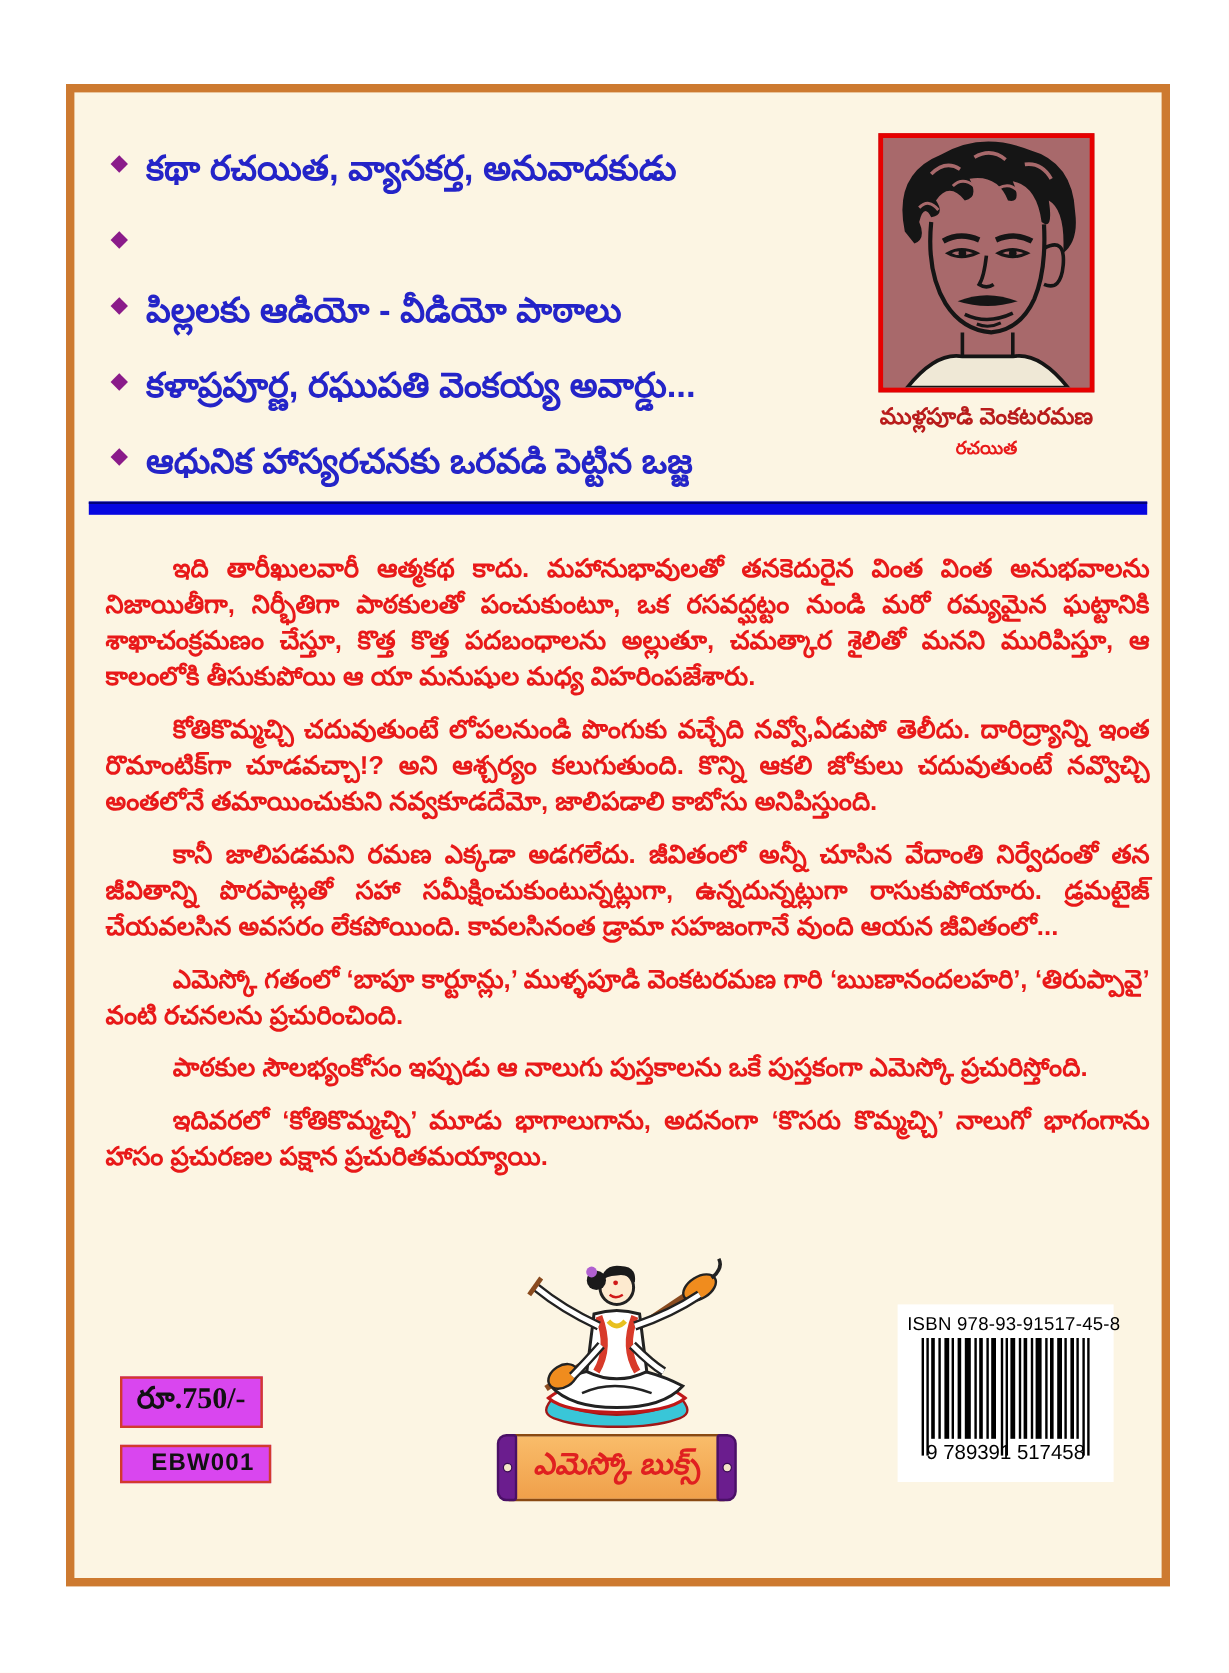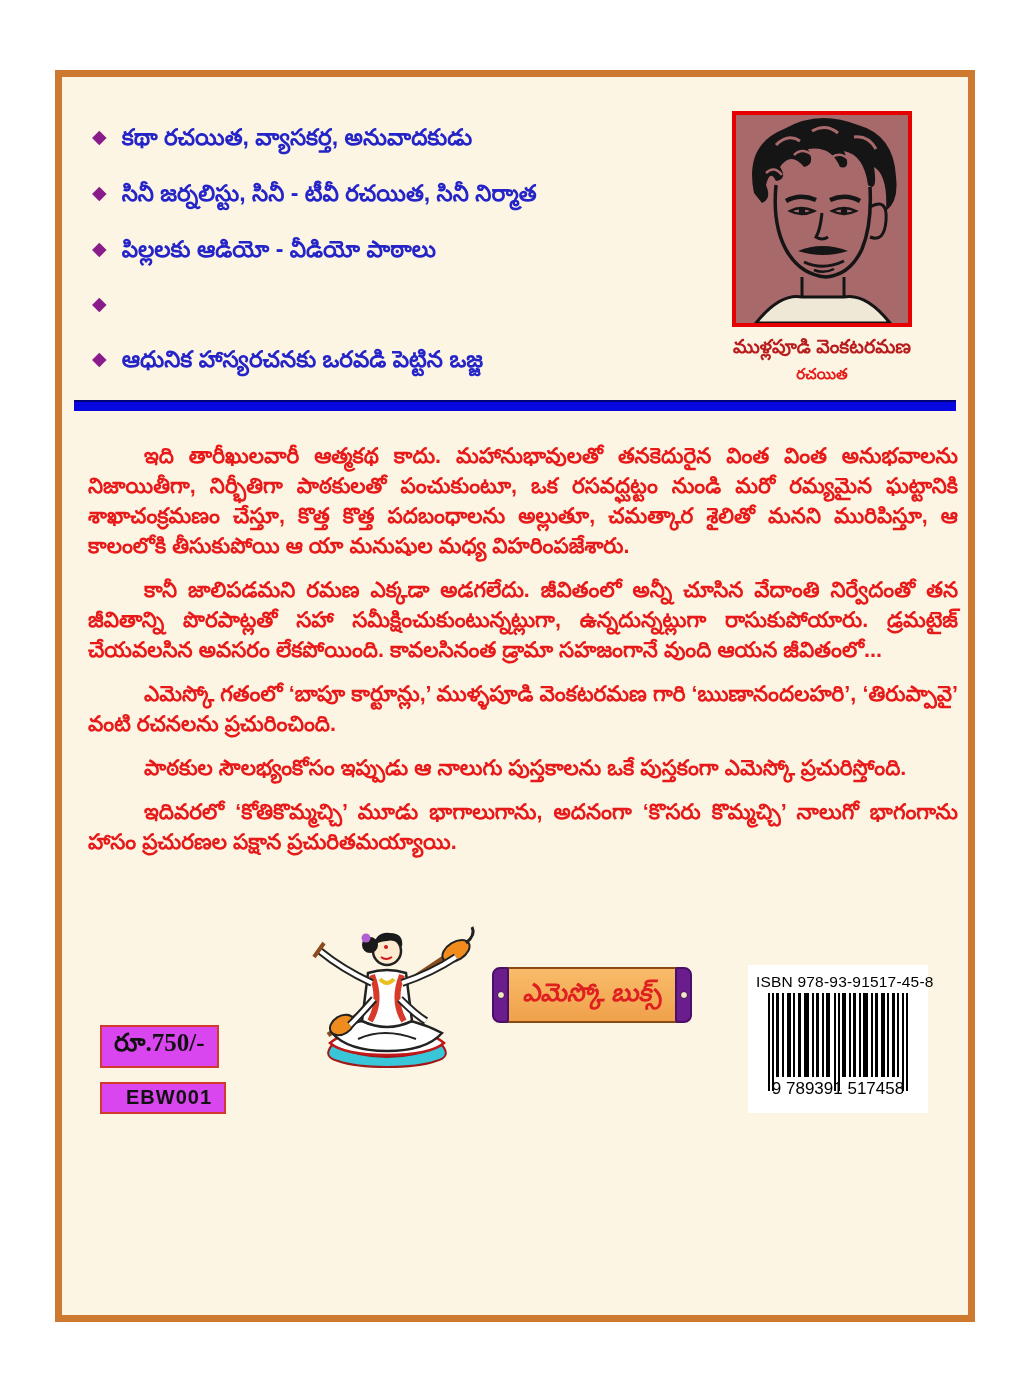--- a/index.html
+++ b/index.html
@@ -11,21 +11,21 @@
   }
   .frame {
     position:absolute; left:55px; top:70px; width:920px; height:1252px;
     border:7px solid #cd7a30; background:#fcf5e3; overflow:hidden;
   }
   
   .top-section { display:flex; padding:28px 16px 0 30px; }
   .bullets { flex:1; padding-top:18px; display:flex; flex-direction:column; gap:27px; }
   .bullet-row { display:flex; align-items:flex-start; gap:15px; }
   .diamond { color:#8a1b8a; font-size:19px; line-height:1.45; flex:0 0 auto; }
-  .bullet-label { color:#2424c8; font-weight:bold; font-size:23px; line-height:1.25; }
+  .bullet-label { color:#2424c8; font-weight:bold; font-size:29px; line-height:1.25; }
   .portrait-col { width:228px; text-align:center; margin-right:16px; flex:0 0 auto; }
   .portrait-frame {
     width:180px; height:216px; border:4px solid #e60000; margin:6px auto 0;
     background:#a8696b; overflow:hidden;
   }
   .caption-name { color:#b91c1c; font-weight:bold; font-size:19px; margin-top:9px; }
   .caption-role { color:#e81919; font-weight:bold; font-size:15px; margin-top:3px; }
   .divider { height:11px; background:#0707e0; border-top:2px solid #02027a; margin:14px 12px 0 12px; }
   
   .body-text { padding:30px 10px 0 26px; }
@@ -35,21 +35,21 @@
   }
   
   .footer { display:flex; margin-top:60px; padding:0 24px 0 38px; align-items:flex-start; }
   .price-col { width:180px; margin-top:108px; display:flex; flex-direction:column; gap:14px; flex:0 0 auto; }
   .tag-box {
     border:2px solid #d23a2e; background:#d946ef; padding:2px 12px 3px;
     width:fit-content; color:#111;
   }
   .price-text { font-family:"Liberation Serif", serif; font-weight:bold; font-size:25px; }
   .code-text  { font-weight:bold; font-size:20px; letter-spacing:1px;padding-left:24px; }
-  .logo-col { flex:1; display:flex; flex-direction:row; align-items:center; }
+  .logo-col { flex:1; display:flex; flex-direction:column; align-items:center; }
   .plaque {
     position:relative; width:196px; height:56px; margin-top:4px;
     background:linear-gradient(#f9bc6a,#f0a04a); border:2px solid #8a4a12; border-radius:9px;
     display:flex; align-items:center; justify-content:center;
   }
   .plaque-cap {
     position:absolute; top:-2px; bottom:-2px; width:17px;
     background:#6b1d8e; border:2px solid #4a1066;
   }
   .plaque-cap.left  { left:-4px;  border-radius:8px 3px 3px 8px; }
@@ -69,28 +69,28 @@
 <div class="frame">
 
   <div class="top-section">
     <div class="bullets">
       <div class="bullet-row">
         <span class="diamond">◆</span>
         <span class="bullet-label">కథా రచయిత,  వ్యాసకర్త, అనువాదకుడు</span>
       </div>
       <div class="bullet-row">
         <span class="diamond">◆</span>
-        <span class="bullet-label">సినీ జర్నలిస్టు, సినీ - టీవీ రచయిత, సినీ నిర్మాత</span>
       </div>
       <div class="bullet-row">
         <span class="diamond">◆</span>
         <span class="bullet-label">పిల్లలకు ఆడియో - వీడియో పాఠాలు</span>
       </div>
       <div class="bullet-row">
         <span class="diamond">◆</span>
+        <span class="bullet-label">కళాప్రపూర్ణ, రఘుపతి వెంకయ్య అవార్డు...</span>
       </div>
       <div class="bullet-row">
         <span class="diamond">◆</span>
         <span class="bullet-label">ఆధునిక హాస్యరచనకు ఒరవడి పెట్టిన ఒజ్జ</span>
       </div>
     </div>
 
     <div class="portrait-col">
       <div class="portrait-frame">
         <svg width="172" height="208" viewBox="0 0 172 208">
@@ -129,20 +129,21 @@
       </div>
       <div class="caption-name">ముళ్లపూడి వెంకటరమణ</div>
       <div class="caption-role">రచయిత</div>
     </div>
   </div>
 
   <div class="divider"></div>
 
   <div class="body-text">
     <p>ఇది తారీఖులవారీ ఆత్మకథ కాదు. మహానుభావులతో తనకెదురైన వింత వింత అనుభవాలను నిజాయితీగా, నిర్భీతిగా పాఠకులతో పంచుకుంటూ, ఒక రసవద్ఘట్టం నుండి మరో రమ్యమైన ఘట్టానికి శాఖాచంక్రమణం చేస్తూ, కొత్త కొత్త పదబంధాలను అల్లుతూ, చమత్కార శైలితో మనని మురిపిస్తూ, ఆ కాలంలోకి తీసుకుపోయి ఆ యా మనుషుల మధ్య విహరింపజేశారు.</p>
+    <p>కోతికొమ్మచ్చి చదువుతుంటే లోపలనుండి పొంగుకు వచ్చేది నవ్వో,ఏడుపో తెలీదు. దారిద్ర్యాన్ని ఇంత రొమాంటిక్‌గా చూడవచ్చా!? అని ఆశ్చర్యం కలుగుతుంది. కొన్ని ఆకలి జోకులు చదువుతుంటే నవ్వొచ్చి అంతలోనే తమాయించుకుని నవ్వకూడదేమో, జాలిపడాలి కాబోసు అనిపిస్తుంది.</p>
     <p>కానీ జాలిపడమని రమణ ఎక్కడా అడగలేదు. జీవితంలో అన్నీ చూసిన వేదాంతి నిర్వేదంతో తన జీవితాన్ని పొరపాట్లతో సహా సమీక్షించుకుంటున్నట్లుగా, ఉన్నదున్నట్లుగా రాసుకుపోయారు. డ్రమటైజ్ చేయవలసిన అవసరం లేకపోయింది. కావలసినంత డ్రామా సహజంగానే వుంది ఆయన జీవితంలో...</p>
     <p>ఎమెస్కో గతంలో ‘బాపూ కార్టూన్లు,’ ముళ్ళపూడి వెంకటరమణ గారి ‘ఋణానందలహరి’, ‘తిరుప్పావై’ వంటి రచనలను ప్రచురించింది.</p>
     <p>పాఠకుల సౌలభ్యంకోసం ఇప్పుడు ఆ నాలుగు పుస్తకాలను ఒకే పుస్తకంగా ఎమెస్కో ప్రచురిస్తోంది.</p>
     <p>ఇదివరలో ‘కోతికొమ్మచ్చి’ మూడు భాగాలుగాను, అదనంగా ‘కొసరు కొమ్మచ్చి’ నాలుగో భాగంగాను హాసం ప్రచురణల పక్షాన ప్రచురితమయ్యాయి.</p>
   </div>
 
   <div class="footer">
 
     <div class="price-col">
       <div class="tag-box price-text">రూ.750/-</div>

